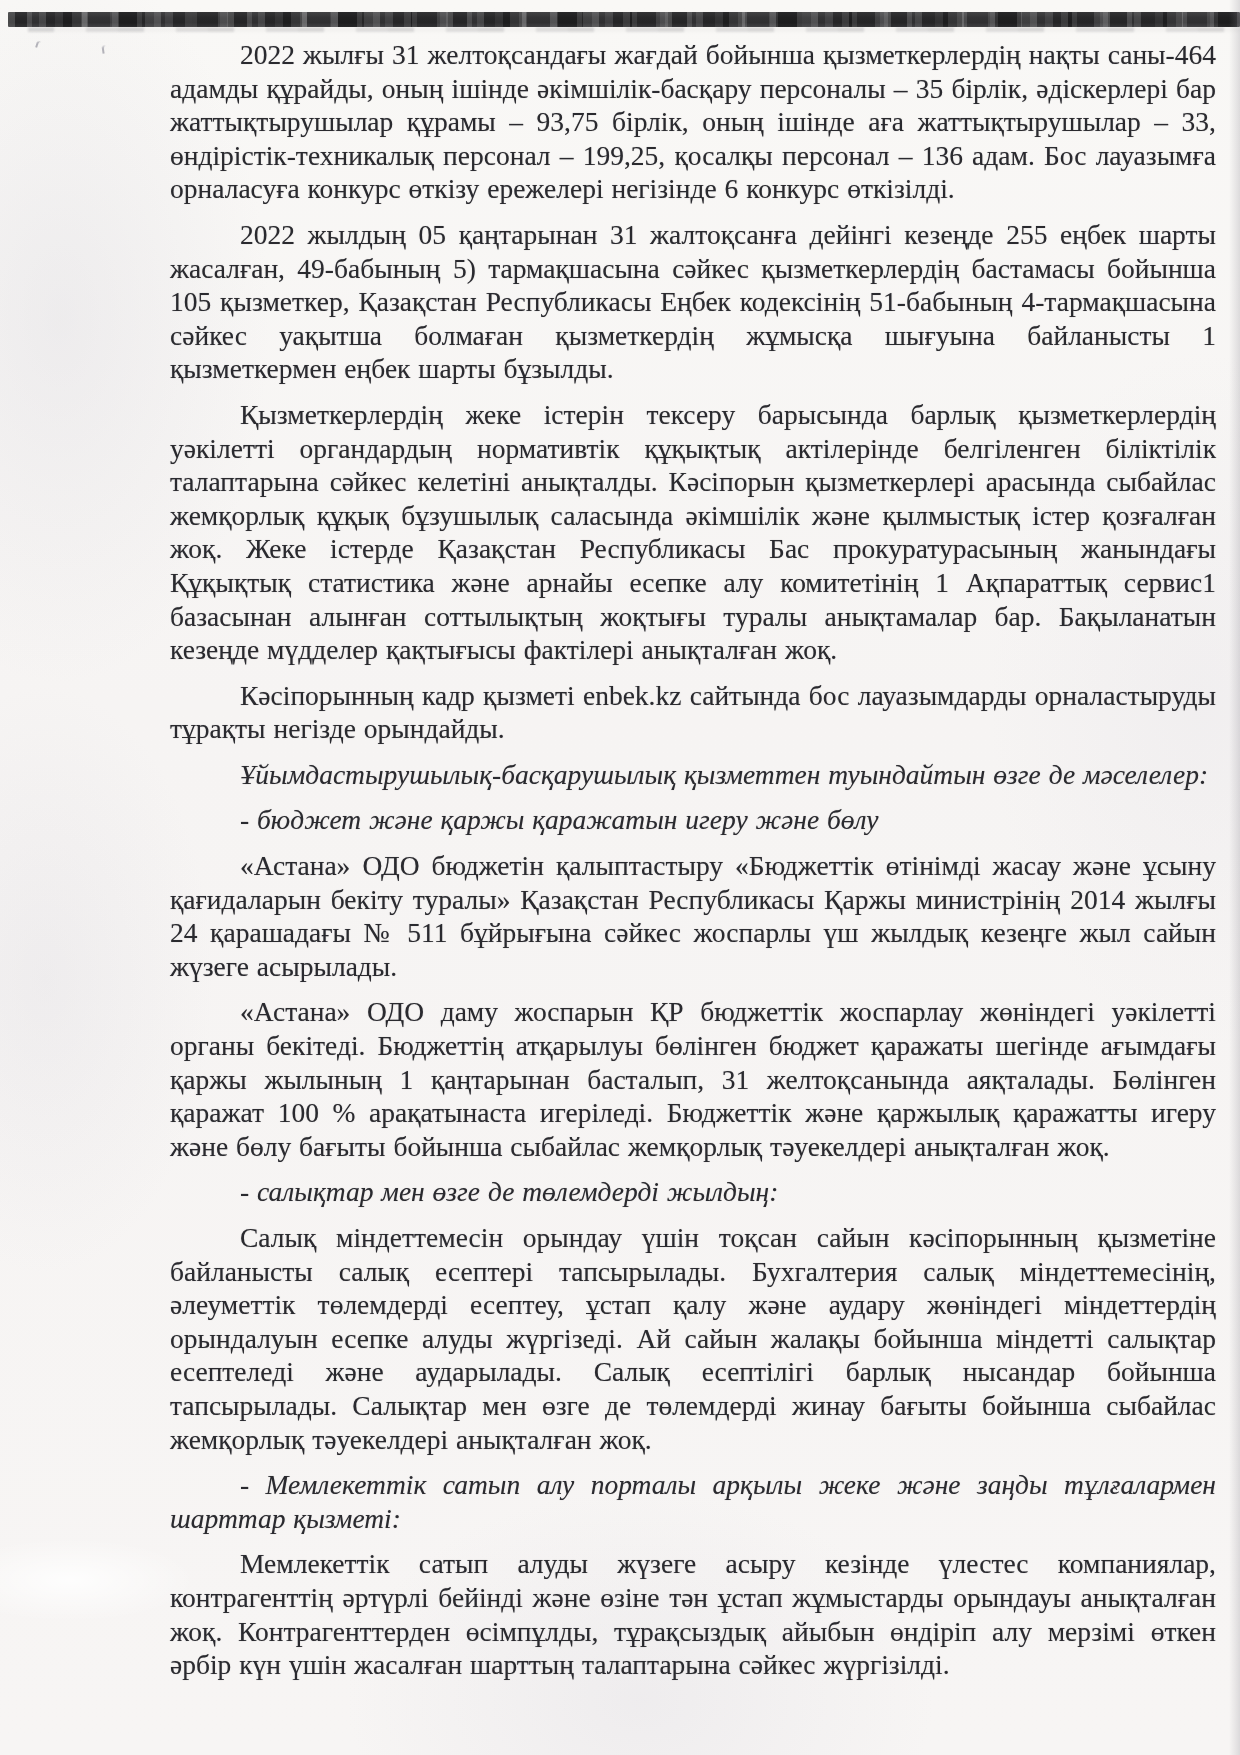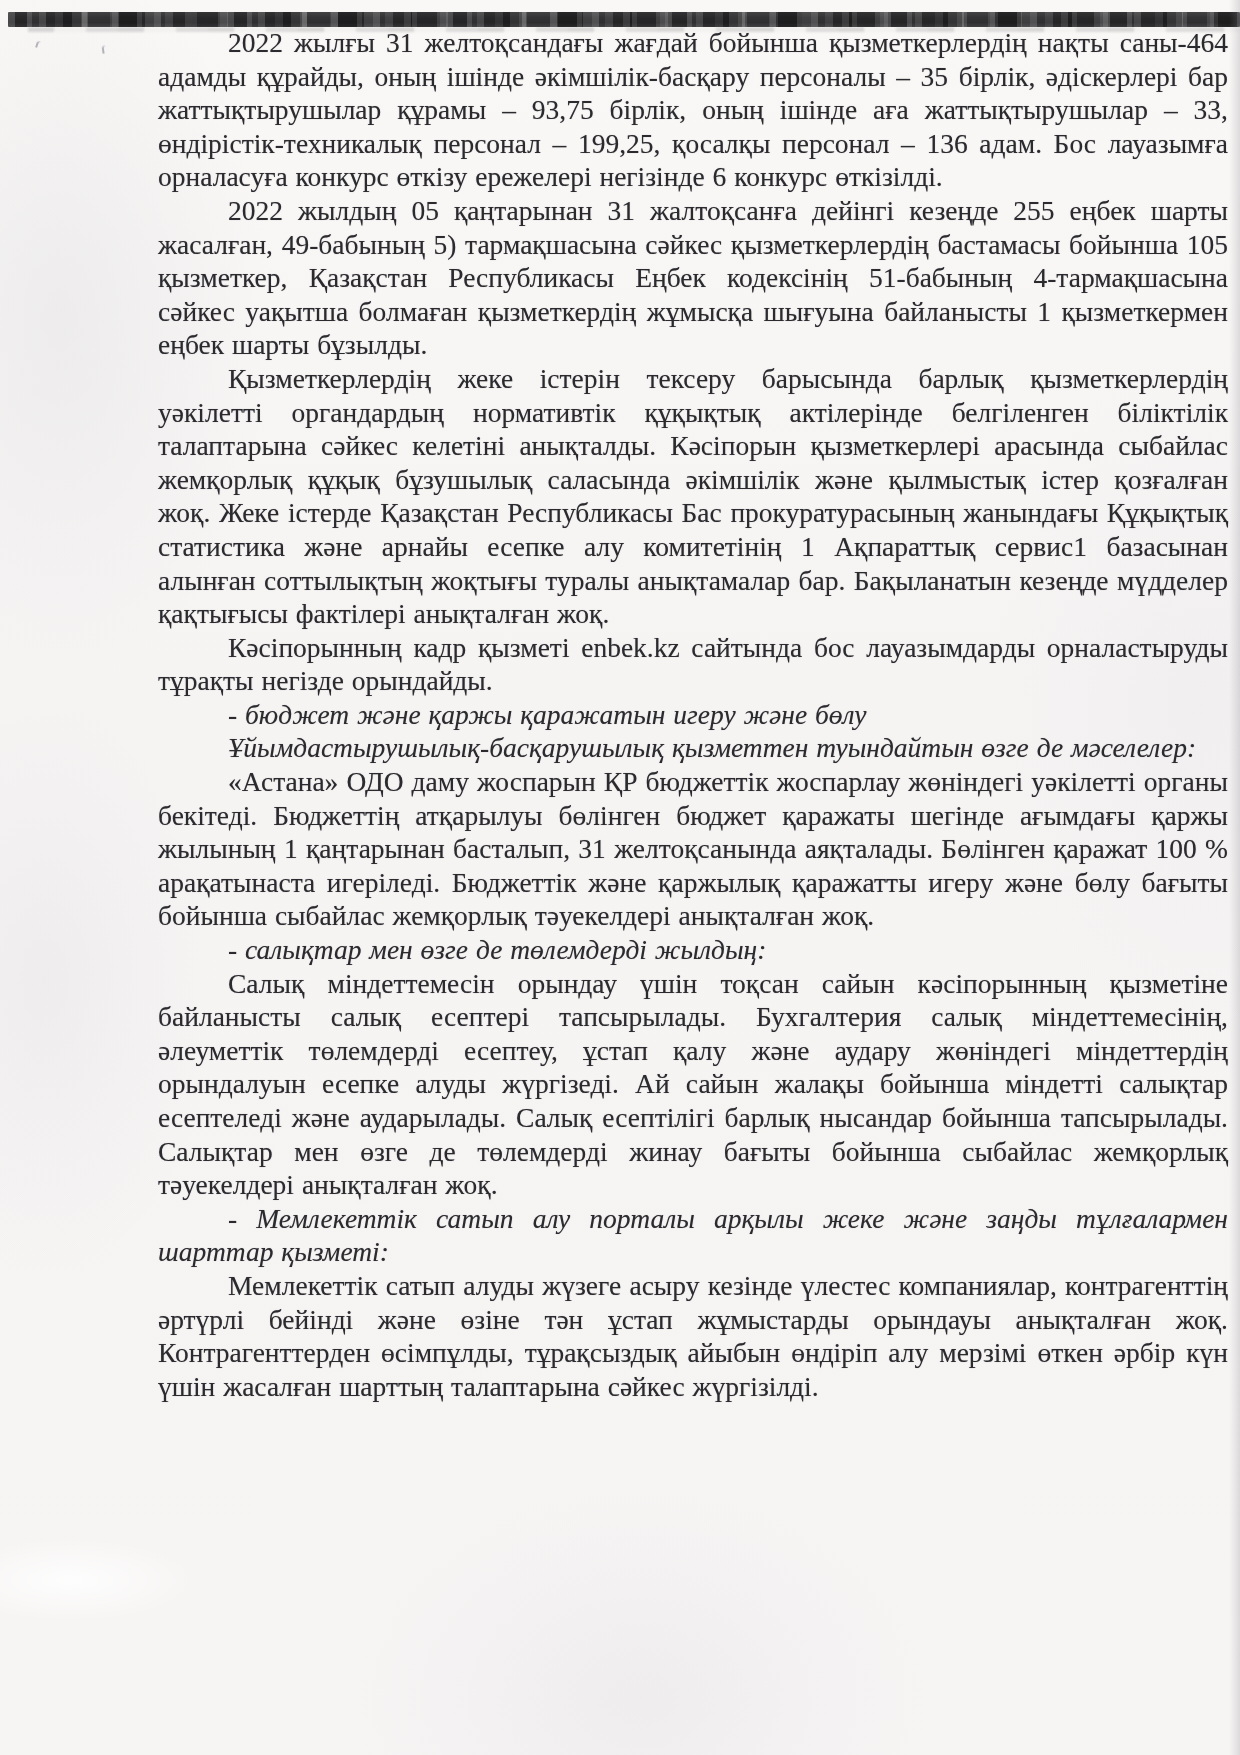--- a/index.html
+++ b/index.html
@@ -85,21 +85,21 @@
     top: 26px;
     width: 1070px;
     font-size: 27.5px;
     line-height: 33.6px;
     color: #2a2a2f;
     text-align: justify;
     text-shadow: 0 0 1px rgba(42,42,47,0.35);
     word-spacing: 1px;
   }
   .doc-text p {
-    margin: 0;
+    margin: 12px;
     text-indent: 70px;
   }
   .doc-text p.it {
     font-style: italic;
   }
 </style>
 </head>
 <body>
 
 <div class="scan-page">
@@ -107,22 +107,23 @@
   <div class="scan-band-top"></div>
 
   <div class="pencil-mark m1"></div>
   <div class="pencil-mark m2"></div>
 
   <div class="doc-text">
     <p>2022 жылғы 31 желтоқсандағы жағдай бойынша қызметкерлердің нақты саны-464 адамды құрайды, оның ішінде әкімшілік-басқару персоналы – 35 бірлік, әдіскерлері бар жаттықтырушылар құрамы – 93,75 бірлік, оның ішінде аға жаттықтырушылар – 33, өндірістік-техникалық персонал – 199,25, қосалқы персонал – 136 адам. Бос лауазымға орналасуға конкурс өткізу ережелері негізінде 6 конкурс өткізілді.</p>
     <p>2022 жылдың 05 қаңтарынан 31 жалтоқсанға дейінгі кезеңде 255 еңбек шарты жасалған, 49-бабының 5) тармақшасына сәйкес қызметкерлердің бастамасы бойынша 105 қызметкер, Қазақстан Республикасы Еңбек кодексінің 51-бабының 4-тармақшасына сәйкес уақытша болмаған қызметкердің жұмысқа шығуына байланысты 1 қызметкермен еңбек шарты бұзылды.</p>
     <p>Қызметкерлердің жеке істерін тексеру барысында барлық қызметкерлердің уәкілетті органдардың нормативтік құқықтық актілерінде белгіленген біліктілік талаптарына сәйкес келетіні анықталды. Кәсіпорын қызметкерлері арасында сыбайлас жемқорлық құқық бұзушылық саласында әкімшілік және қылмыстық істер қозғалған жоқ. Жеке істерде Қазақстан Республикасы Бас прокуратурасының жанындағы Құқықтық статистика және арнайы есепке алу комитетінің 1 Ақпараттық сервис1 базасынан алынған соттылықтың жоқтығы туралы анықтамалар бар. Бақыланатын кезеңде мүдделер қақтығысы фактілері анықталған жоқ.</p>
     <p>Кәсіпорынның кадр қызметі enbek.kz сайтында бос лауазымдарды орналастыруды тұрақты негізде орындайды.</p>
+    <p class="it">Ұйымдастырушылық-басқарушылық қызметтен туындайтын өзге де мәселелер:</p>
     <p class="it">- бюджет және қаржы қаражатын игеру және бөлу</p>
-    <p class="it">Ұйымдастырушылық-басқарушылық қызметтен туындайтын өзге де мәселелер:</p>
+    <p>«Астана» ОДО бюджетін қалыптастыру «Бюджеттік өтінімді жасау және ұсыну қағидаларын бекіту туралы» Қазақстан Республикасы Қаржы министрінің 2014 жылғы 24 қарашадағы № 511 бұйрығына сәйкес жоспарлы үш жылдық кезеңге жыл сайын жүзеге асырылады.</p>
     <p>«Астана» ОДО даму жоспарын ҚР бюджеттік жоспарлау жөніндегі уәкілетті органы бекітеді. Бюджеттің атқарылуы бөлінген бюджет қаражаты шегінде ағымдағы қаржы жылының 1 қаңтарынан басталып, 31 желтоқсанында аяқталады. Бөлінген қаражат 100 % арақатынаста игеріледі. Бюджеттік және қаржылық қаражатты игеру және бөлу бағыты бойынша сыбайлас жемқорлық тәуекелдері анықталған жоқ.</p>
     <p class="it">- салықтар мен өзге де төлемдерді жылдың:</p>
     <p>Салық міндеттемесін орындау үшін тоқсан сайын кәсіпорынның қызметіне байланысты салық есептері тапсырылады. Бухгалтерия салық міндеттемесінің, әлеуметтік төлемдерді есептеу, ұстап қалу және аудару жөніндегі міндеттердің орындалуын есепке алуды жүргізеді. Ай сайын жалақы бойынша міндетті салықтар есептеледі және аударылады. Салық есептілігі барлық нысандар бойынша тапсырылады. Салықтар мен өзге де төлемдерді жинау бағыты бойынша сыбайлас жемқорлық тәуекелдері анықталған жоқ.</p>
     <p class="it">- Мемлекеттік сатып алу порталы арқылы жеке және заңды тұлғалармен шарттар қызметі:</p>
     <p>Мемлекеттік сатып алуды жүзеге асыру кезінде үлестес компаниялар, контрагенттің әртүрлі бейінді және өзіне тән ұстап жұмыстарды орындауы анықталған жоқ. Контрагенттерден өсімпұлды, тұрақсыздық айыбын өндіріп алу мерзімі өткен әрбір күн үшін жасалған шарттың талаптарына сәйкес жүргізілді.</p>
   </div>
 
   <div class="scan-edge-right"></div>
 
 </div>

